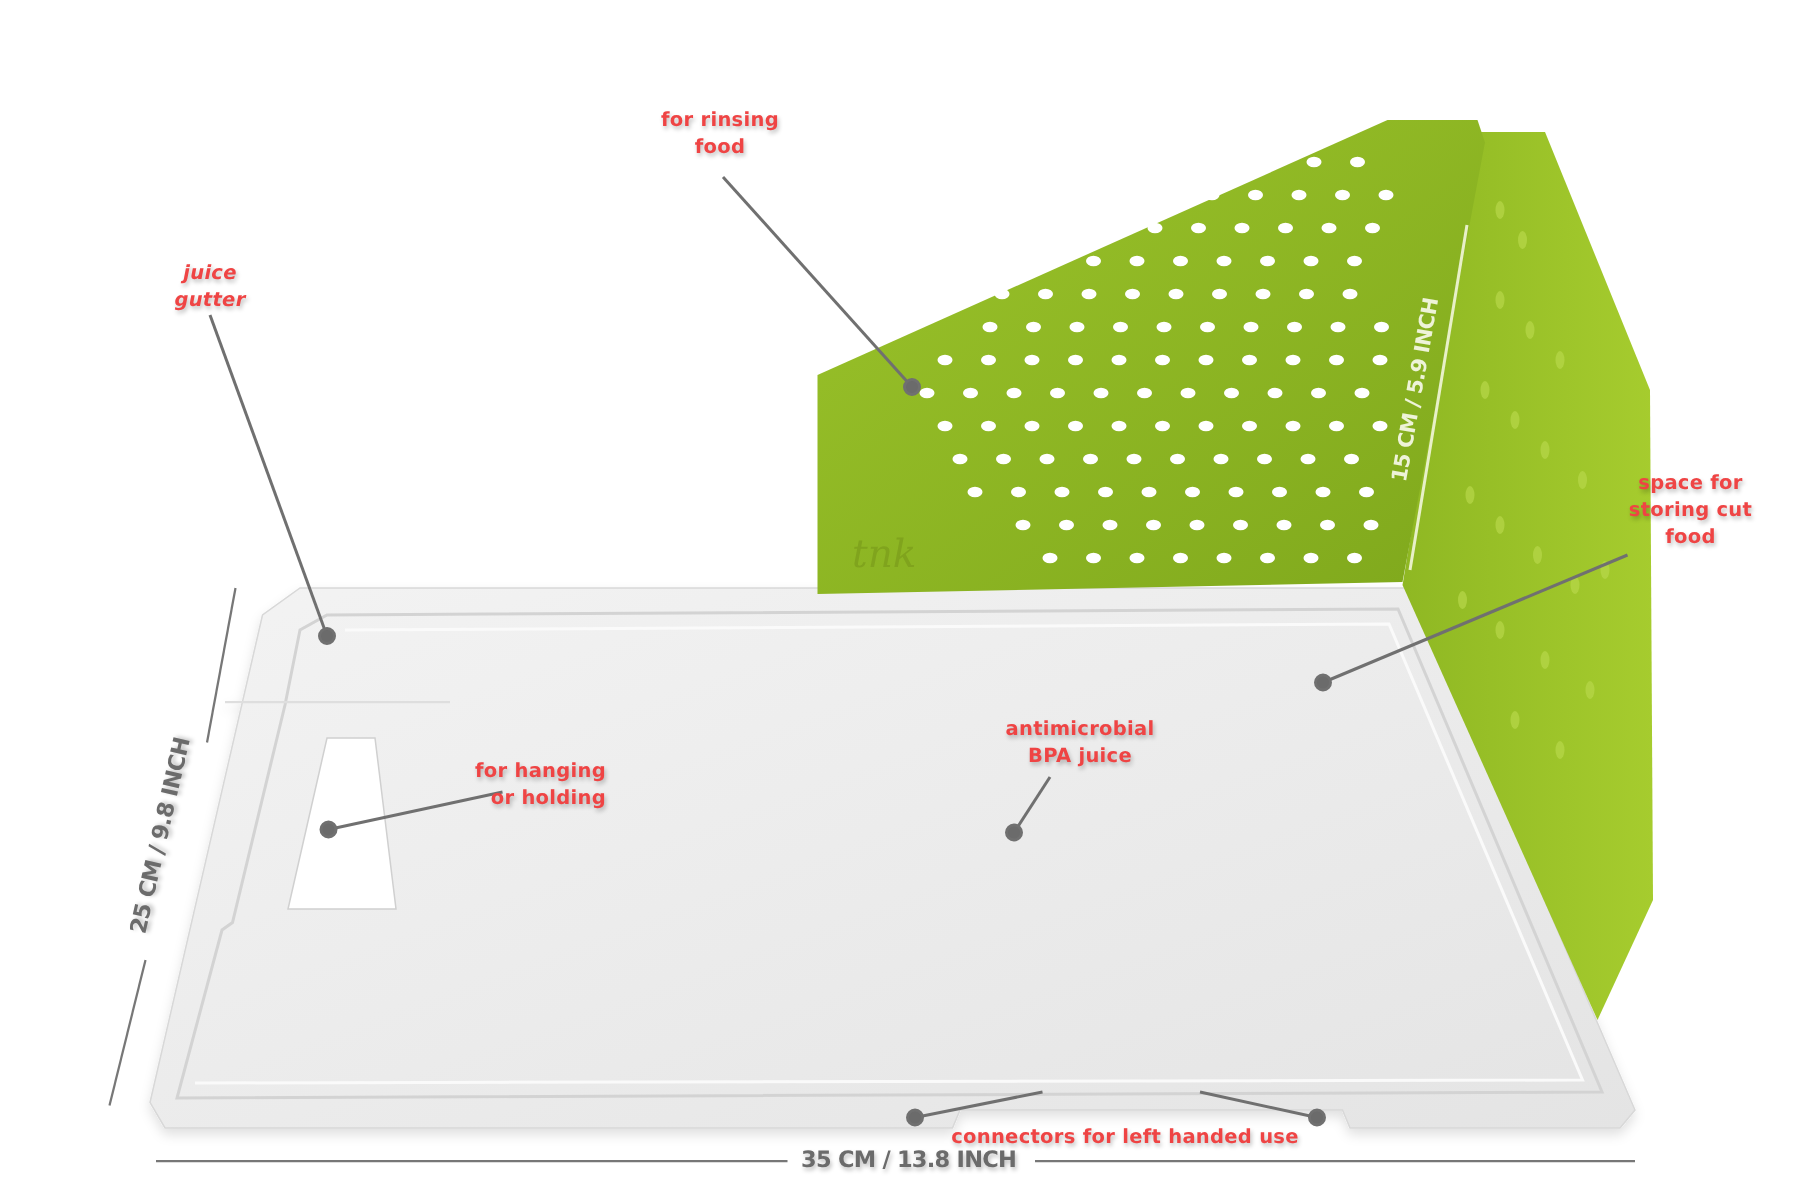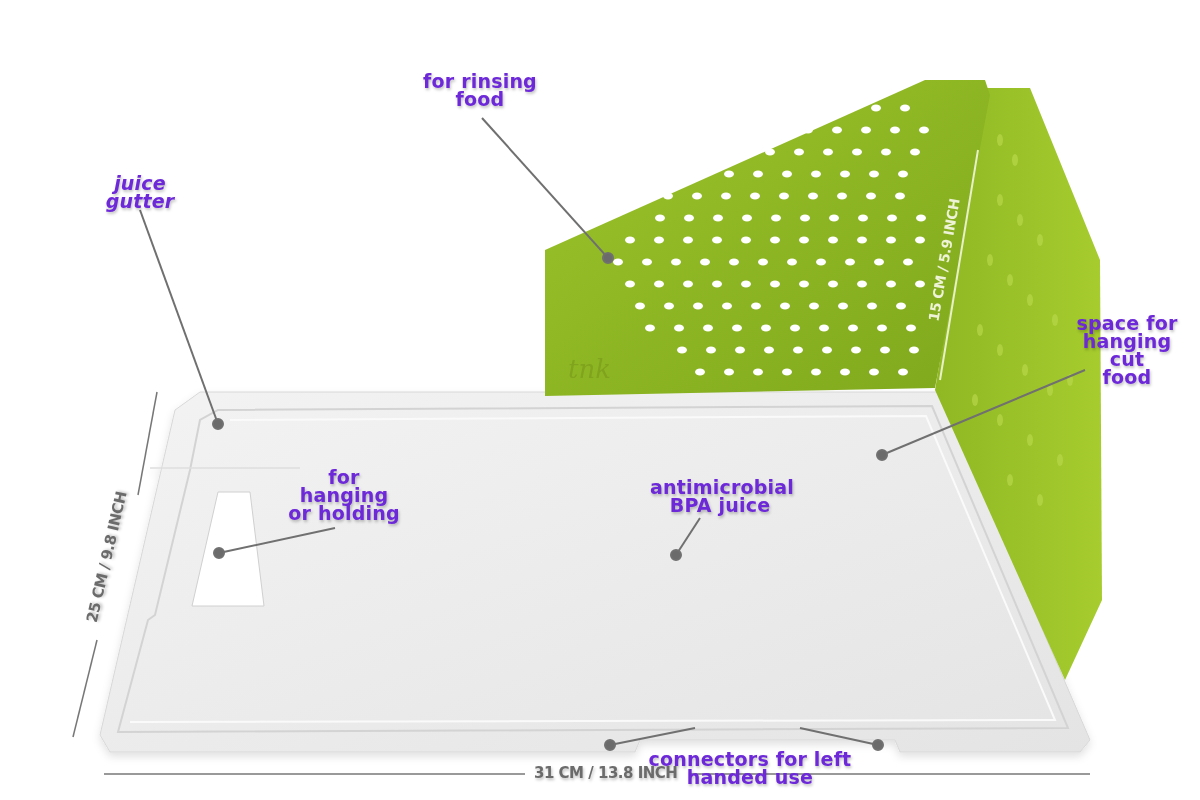--- a/index.html
+++ b/index.html
@@ -1,19 +1,19 @@
 <!DOCTYPE html>
 <html><head>
   <meta charset="utf-8">
   <style>
     html, body { margin: 0; padding: 0; background: #ffffff; }
     body { width: 1200px; height: 800px; overflow: hidden; position: relative; font-family: "DejaVu Sans", sans-serif; }
     #stage { position: absolute; left: 0; top: 0; width: 1200px; height: 800px; }
     .label {
-      position: absolute; color: #6d28d9; font-weight: bold; font-size: 19px; line-height: 18px;
+      position: absolute; color: #ef4444; font-weight: bold; font-size: 13px; line-height: 18px;
       text-align: center; white-space: pre-line; text-shadow: 1px 2px 3px rgba(0,0,0,0.25); letter-spacing: 0.2px;
     }
     .dim {
       position: absolute; color: #6b6b6b; font-weight: bold; font-size: 15px; white-space: nowrap;
       text-shadow: 1px 2px 3px rgba(0,0,0,0.25); letter-spacing: -0.5px;
     }
     .dim-green { color: #eef3d8; text-shadow: none; font-size: 14px; }
   </style>
 </head>
 <body>
@@ -223,23 +223,23 @@
     <line x1="157" y1="392" x2="138" y2="495"></line>
     <line x1="97" y1="640" x2="73" y2="737"></line>
   </g>
 </svg>
 
 <div class="label" style="left:420px; top:72px; width:120px;">for rinsing
 food</div>
 <div class="label" style="left:100px; top:174px; width:80px;font-style:italic;">juice
 gutter</div>
 <div class="label" style="left:1072px; top:314px; width:110px;">space for
-hanging cut
+storing cut
 food</div>
-<div class="label" style="left:284px; top:468px; width:120px;">for hanging
+<div class="label" style="left:284px; top:506px; width:120px;text-align:right;">for hanging
 or holding</div>
 <div class="label" style="left:650px; top:478px; width:140px;">antimicrobial
 BPA juice</div>
 <div class="label" style="left:620px; top:710px; width:260px;margin-top:40px;">connectors for left handed use</div>
 
-<div class="dim" style="left:534px; top:764px;">31 CM / 13.8 INCH</div>
+<div class="dim" style="left:534px; top:764px;">35 CM / 13.8 INCH</div>
 <div class="dim" style="left:40px; top:548px; transform: rotate(-77deg); transform-origin: center;">25 CM / 9.8 INCH</div>
 <div class="dim dim-green" style="left:882px; top:252px; transform: rotate(-80deg); transform-origin: center;">15 CM / 5.9 INCH</div>
 
 </body></html>

